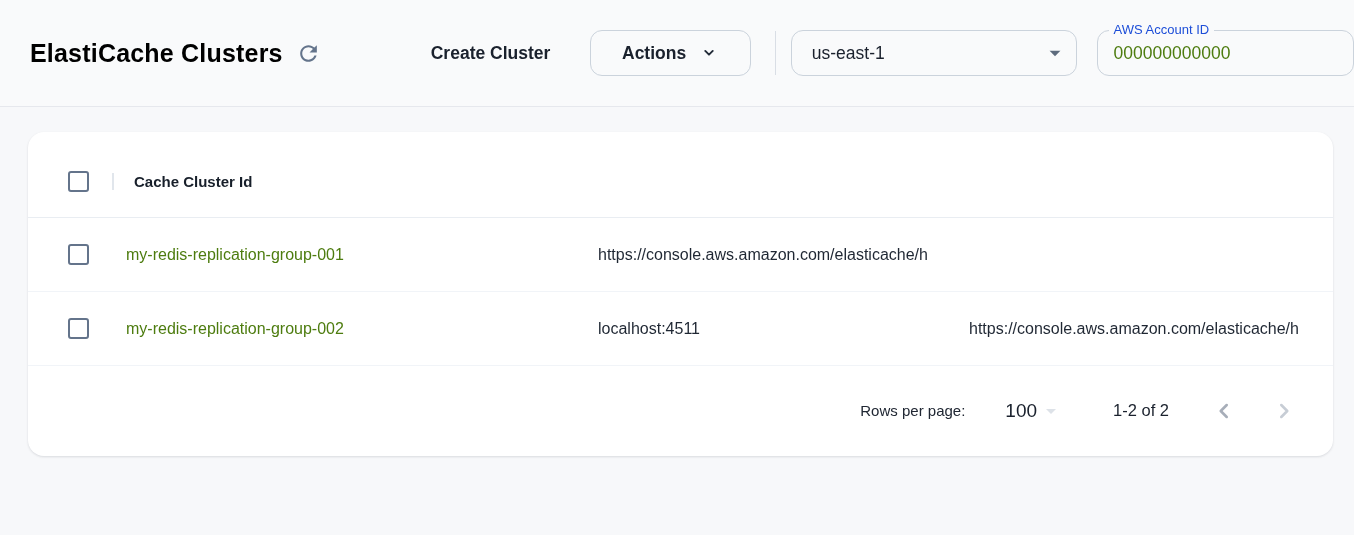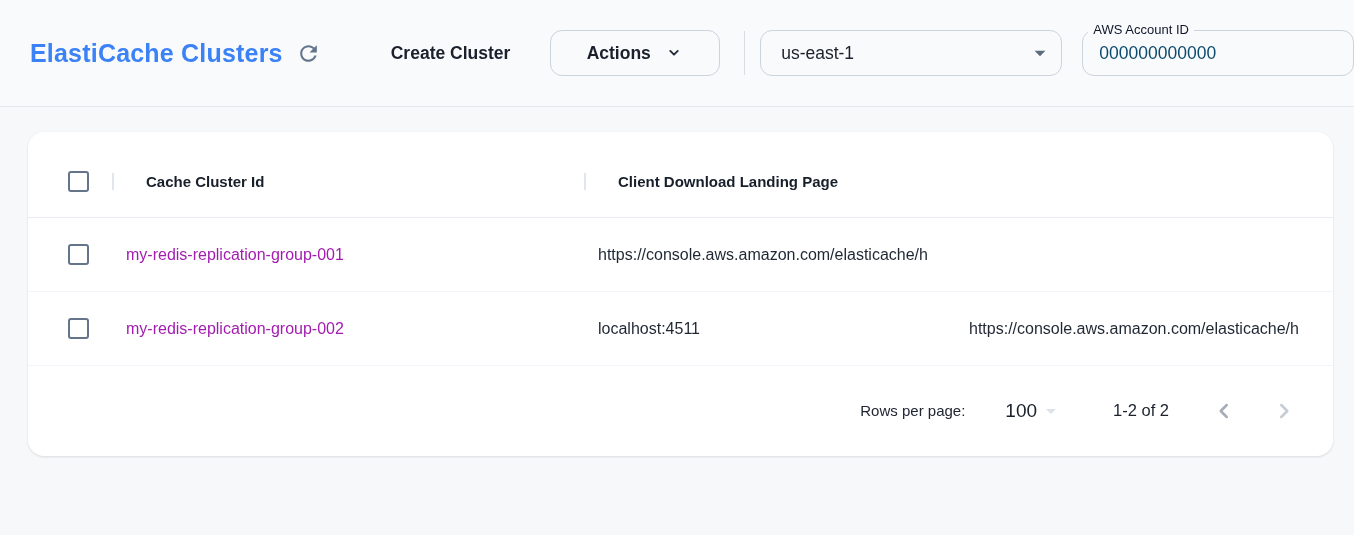--- a/index.html
+++ b/index.html
@@ -18,32 +18,32 @@
     background: #f9fafb;
     border-bottom: 1px solid #e6e8ed;
     display: flex;
     align-items: center;
     padding-left: 30px;
   }
   .page-title {
     margin: 0;
     font-size: 25px;
     font-weight: 700;
-    color: #3b82f6;
+    color: #000000;
     letter-spacing: .2px;
     white-space: nowrap;
   }
   .icon-btn {
     background: none; border: none; padding: 0;
     display: inline-flex; align-items: center; justify-content: center;
     cursor: pointer; color: #64748b;
   }
   .refresh-btn { margin-left: 13px; }
   .create-btn {
-    margin-left: 64px;
+    margin-left: 104px;
     background: none; border: none;
     font-family: inherit; font-size: 17.5px; font-weight: 600;
     color: #1a212d; cursor: pointer; white-space: nowrap;
   }
   .actions-btn {
     margin-left: 34px;
     width: 172px; height: 46px;
     border: 1px solid #cbd3dc; border-radius: 12px;
     background: transparent;
     display: inline-flex; align-items: center; justify-content: center; gap: 13px;
@@ -67,30 +67,30 @@
   }
   .account-field {
     position: relative;
     margin-left: 20px;
     width: 275px; height: 46px;
     border: 1px solid #cbd3dc; border-radius: 12px;
     display: flex; align-items: center;
     padding: 0 16px;
   }
   .account-label {
-    position: absolute; top: -9px; left: 5px;
+    position: absolute; top: -9px; left: 11px;
     background: #f9fafb;
     padding: 0 5px;
-    font-size: 13px; color: #0f172a;
+    font-size: 13px; color: #1d4ed8;
     white-space: nowrap;
   }
   .account-input {
     border: none; outline: none; background: transparent;
     width: 100%;
-    font-family: inherit; font-size: 17.5px; color: #0c4a6e;
+    font-family: inherit; font-size: 17.5px; color: #4d7c0f;
     padding: 0;
   }
 
   
   .card {
     width: 1305px; height: 324px;
     margin: 25px 0 0 28px;
     background: #ffffff;
     border-radius: 16px;
     box-shadow: 0 1px 3px rgba(15,23,42,.08), 0 1px 2px rgba(15,23,42,.05);
@@ -98,42 +98,42 @@
     overflow: hidden;
   }
   .grid-row {
     display: grid;
     grid-template-columns: 84px 472px 371px 1fr;
     align-items: center;
   }
   .thead { height: 72px; border-bottom: 1px solid #e9edf2; }
   .th {
     position: relative;
-    padding-left: 34px;
+    padding-left: 22px;
     font-size: 15px; font-weight: 700; color: #171f2a;
     white-space: nowrap; overflow: hidden;
   }
   .th::before {
     content: "";
     position: absolute; left: 0; top: 50%;
     transform: translateY(-50%);
     width: 2px; height: 21px;
     background: #e1e6ec; border-radius: 1px;
   }
   .check-cell { padding-left: 40px; }
   .checkbox {
     display: block;
     width: 21px; height: 21px;
     border: 2px solid #64748b; border-radius: 3px;
     background: #fff;
     cursor: pointer;
   }
   .trow { height: 74px; border-bottom: 1px solid #f1f4f8; font-size: 16px; }
   .td { padding-left: 14px; white-space: nowrap; overflow: hidden; color: #1f2733; }
-  .cluster-link { color: #a21caf; text-decoration: none; cursor: pointer; }
+  .cluster-link { color: #4d7c0f; text-decoration: none; cursor: pointer; }
 
   
   .tfoot {
     height: 89px;
     display: flex; align-items: center; justify-content: flex-end;
     padding-right: 36px;
   }
   .rpp-label { font-size: 15px; color: #202733; }
   .rpp-select {
     display: flex; align-items: center;
@@ -188,21 +188,20 @@
   </div>
 </header>
 
 <main class="card">
 
   <div class="grid-row thead">
     <div class="check-cell">
       <span class="checkbox"></span>
     </div>
     <div class="th">Cache Cluster Id</div>
-    <div class="th">Client Download Landing Page</div>
   </div>
 
   <div class="grid-row trow">
     <div class="check-cell">
       <span class="checkbox"></span>
     </div>
     <div class="td">
       <a class="cluster-link">my-redis-replication-group-001</a>
     </div>
     <div class="td">https://console.aws.amazon.com/elasticache/h</div>

